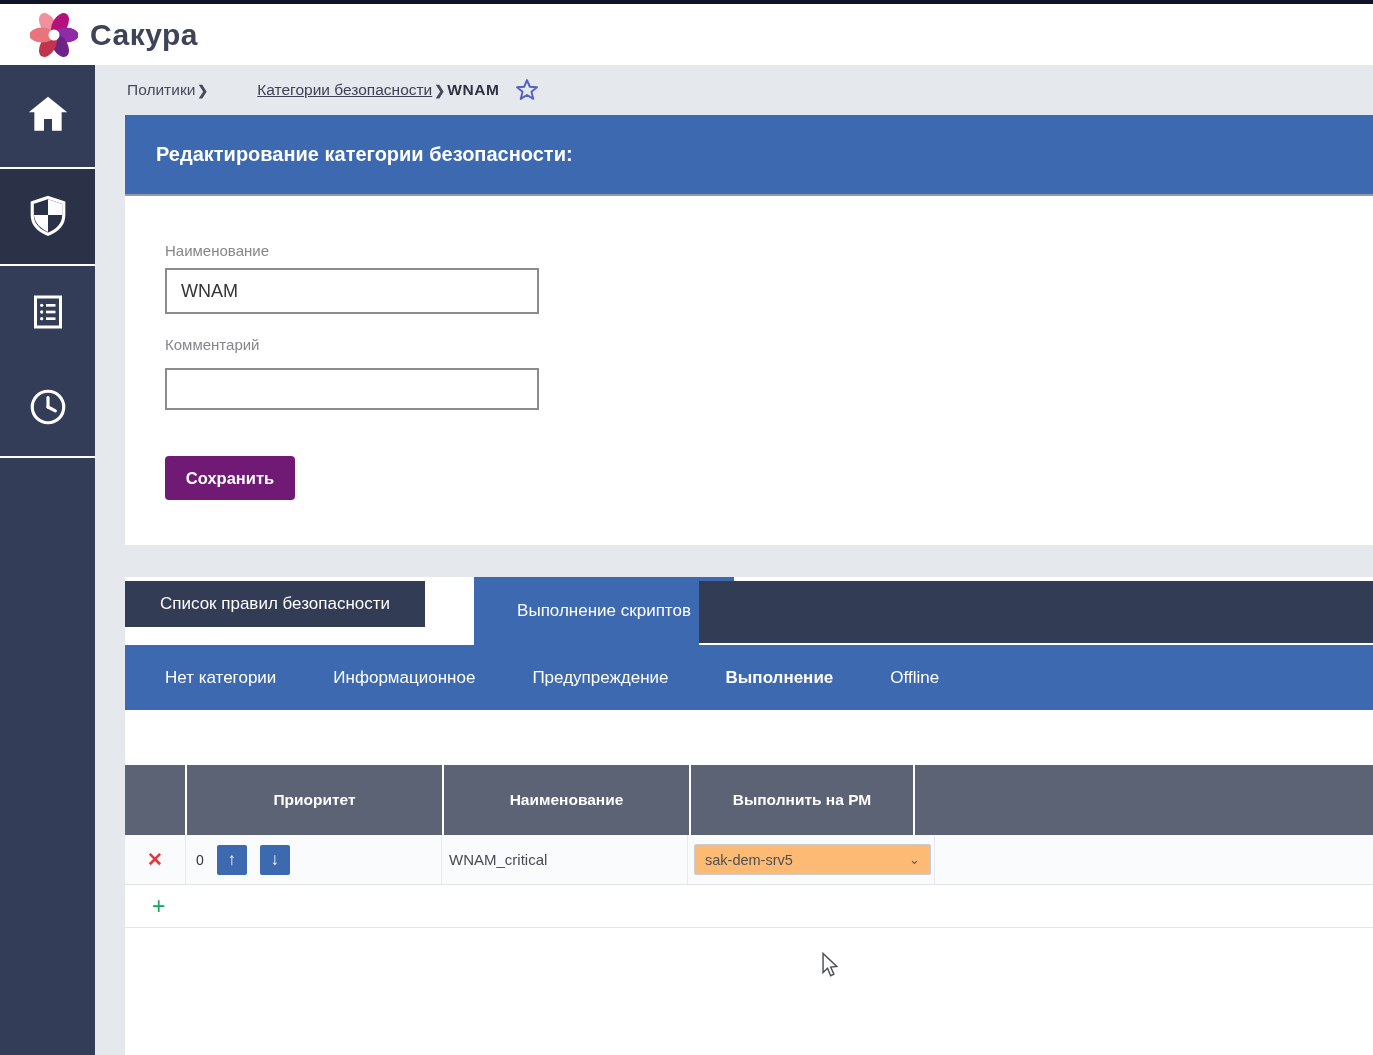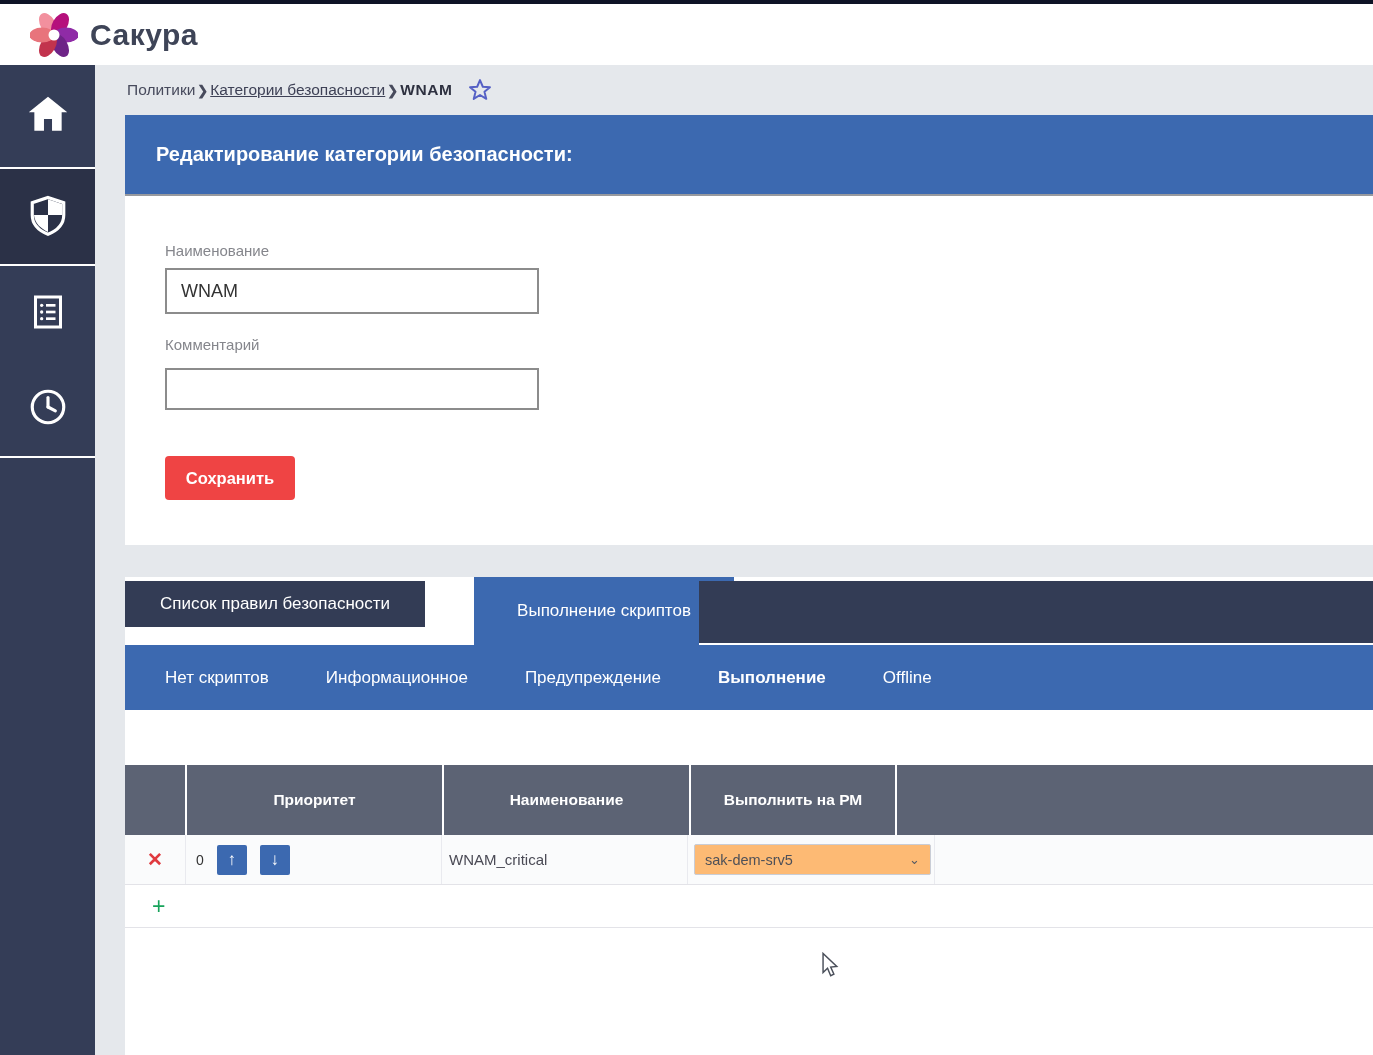--- a/index.html
+++ b/index.html
@@ -23,38 +23,38 @@
   .side-item.active { background:#2B3147; }
   .side-sep { height:2px; background:#ffffff; }
   .side-fill { flex:1; }
 
   
   .gutter { position:absolute; left:95px; top:115px; width:30px; height:940px; background:#E5E8EC; }
   .crumbstrip { position:absolute; left:95px; top:65px; width:1278px; height:50px; background:#E5E8EC;
                 display:flex; align-items:center; padding-left:32px; gap:2px; font-size:15.5px; }
   .crumb { color:#474A5C; }
   .crumb-sep { color:#474A5C; font-size:13px; font-weight:bold; }
-  .crumb-link { color:#3E4156; text-decoration:underline; cursor:pointer; }
+  .crumb-link { color:#3E4156; text-decoration:underline; cursor:pointer;margin-left:47px; }
   .crumb-current { color:#2E3140; font-weight:bold; letter-spacing:.6px; }
   .star { margin-left:12px; display:flex; cursor:pointer; }
 
   
   .banner { position:absolute; left:125px; top:115px; width:1248px; height:81px; background:#3C69B0;
             border-bottom:2px solid #97999E; display:flex; align-items:center; padding-left:31px;
             color:#ffffff; font-size:20px; font-weight:bold; }
 
   
   .card { position:absolute; left:125px; top:196px; width:1248px; height:349px; background:#ffffff; }
   .field-label { position:absolute; left:40px; font-size:15px; color:#85868C; }
   .txt-input { position:absolute; left:40px; width:374px; border:2px solid #8C8C8C; background:#ffffff;
                font-family:"Liberation Sans", sans-serif; font-size:18px; color:#333333; padding-left:14px; }
   #name-input { top:72px; height:46px; }
   #comment-input { top:172px; height:42px; }
   .lbl1 { top:46px; } .lbl2 { top:140px; }
-  .save-btn { position:absolute; left:40px; top:260px; width:130px; height:44px; background:#ef4444;
+  .save-btn { position:absolute; left:40px; top:260px; width:130px; height:44px; background:#701a75;
               border:none; border-radius:4px; color:#ffffff; font-size:16.5px; font-weight:bold;
               font-family:"Liberation Sans", sans-serif; cursor:pointer; }
 
   
   .gapblock { position:absolute; left:125px; top:545px; width:1248px; height:32px; background:#E5E8EC; }
 
   
   .tabrow { position:absolute; left:125px; top:577px; width:1248px; height:68px; background:#ffffff; }
   .tab-inactive { position:absolute; left:0; top:4px; width:300px; height:48px; background:#333C55;
                   border-bottom:2px solid #ffffff; display:flex; align-items:center; justify-content:center;
@@ -68,21 +68,21 @@
   .subbar { position:absolute; left:125px; top:645px; width:1248px; height:65px; background:#3C69B0;
             display:flex; align-items:center; padding-left:40px; gap:57px; }
   .subtab { color:#ffffff; font-size:17px; cursor:pointer; white-space:nowrap; }
   .subtab.active { font-weight:bold; }
 
   
   .thead { position:absolute; left:125px; top:765px; width:1248px; height:70px; background:#ffffff;
            display:flex; gap:2px; }
   .th { background:#5C6374; color:#ffffff; font-weight:bold; font-size:15.5px;
         display:flex; align-items:center; justify-content:center; }
-  .th.c0 { width:60px; } .th.c1 { width:255px; } .th.c2 { width:245px; } .th.c3 { width:204px; } .th.c4 { flex:1; }
+  .th.c0 { width:60px; } .th.c1 { width:255px; } .th.c2 { width:245px; } .th.c3 { width:222px; } .th.c4 { flex:1; }
 
   .trow { position:absolute; left:125px; top:835px; width:1248px; height:50px; background:#FAFBFC;
           border-bottom:1px solid #E3E3E8; display:flex; }
   .td { display:flex; align-items:center; border-right:1px solid #E9EAEF; }
   .td.c0 { width:61px; justify-content:center; }
   .td.c1 { width:256px; padding-left:10px; gap:13px; }
   .td.c2 { width:246px; padding-left:7px; }
   .td.c3 { width:247px; padding-left:6px; }
   .td.c4 { flex:1; border-right:none; }
   .del-x { color:#E03A3F; font-size:19px; font-weight:bold; cursor:pointer; line-height:1; }
@@ -201,21 +201,21 @@
     <div class="tab-inactive">
       <span>Список правил безопасности</span>
     </div>
     <div class="tab-active">
       <span>Выполнение скриптов</span>
     </div>
     <div class="tabbar-rest"></div>
   </div>
 
   <div class="subbar">
-    <span class="subtab">Нет скриптов</span>
+    <span class="subtab">Нет категории</span>
     <span class="subtab">Информационное</span>
     <span class="subtab">Предупреждение</span>
     <span class="subtab active">Выполнение</span>
     <span class="subtab">Offline</span>
   </div>
 
   <div class="thead">
     <div class="th c0"></div>
     <div class="th c1">Приоритет</div>
     <div class="th c2">Наименование</div>

